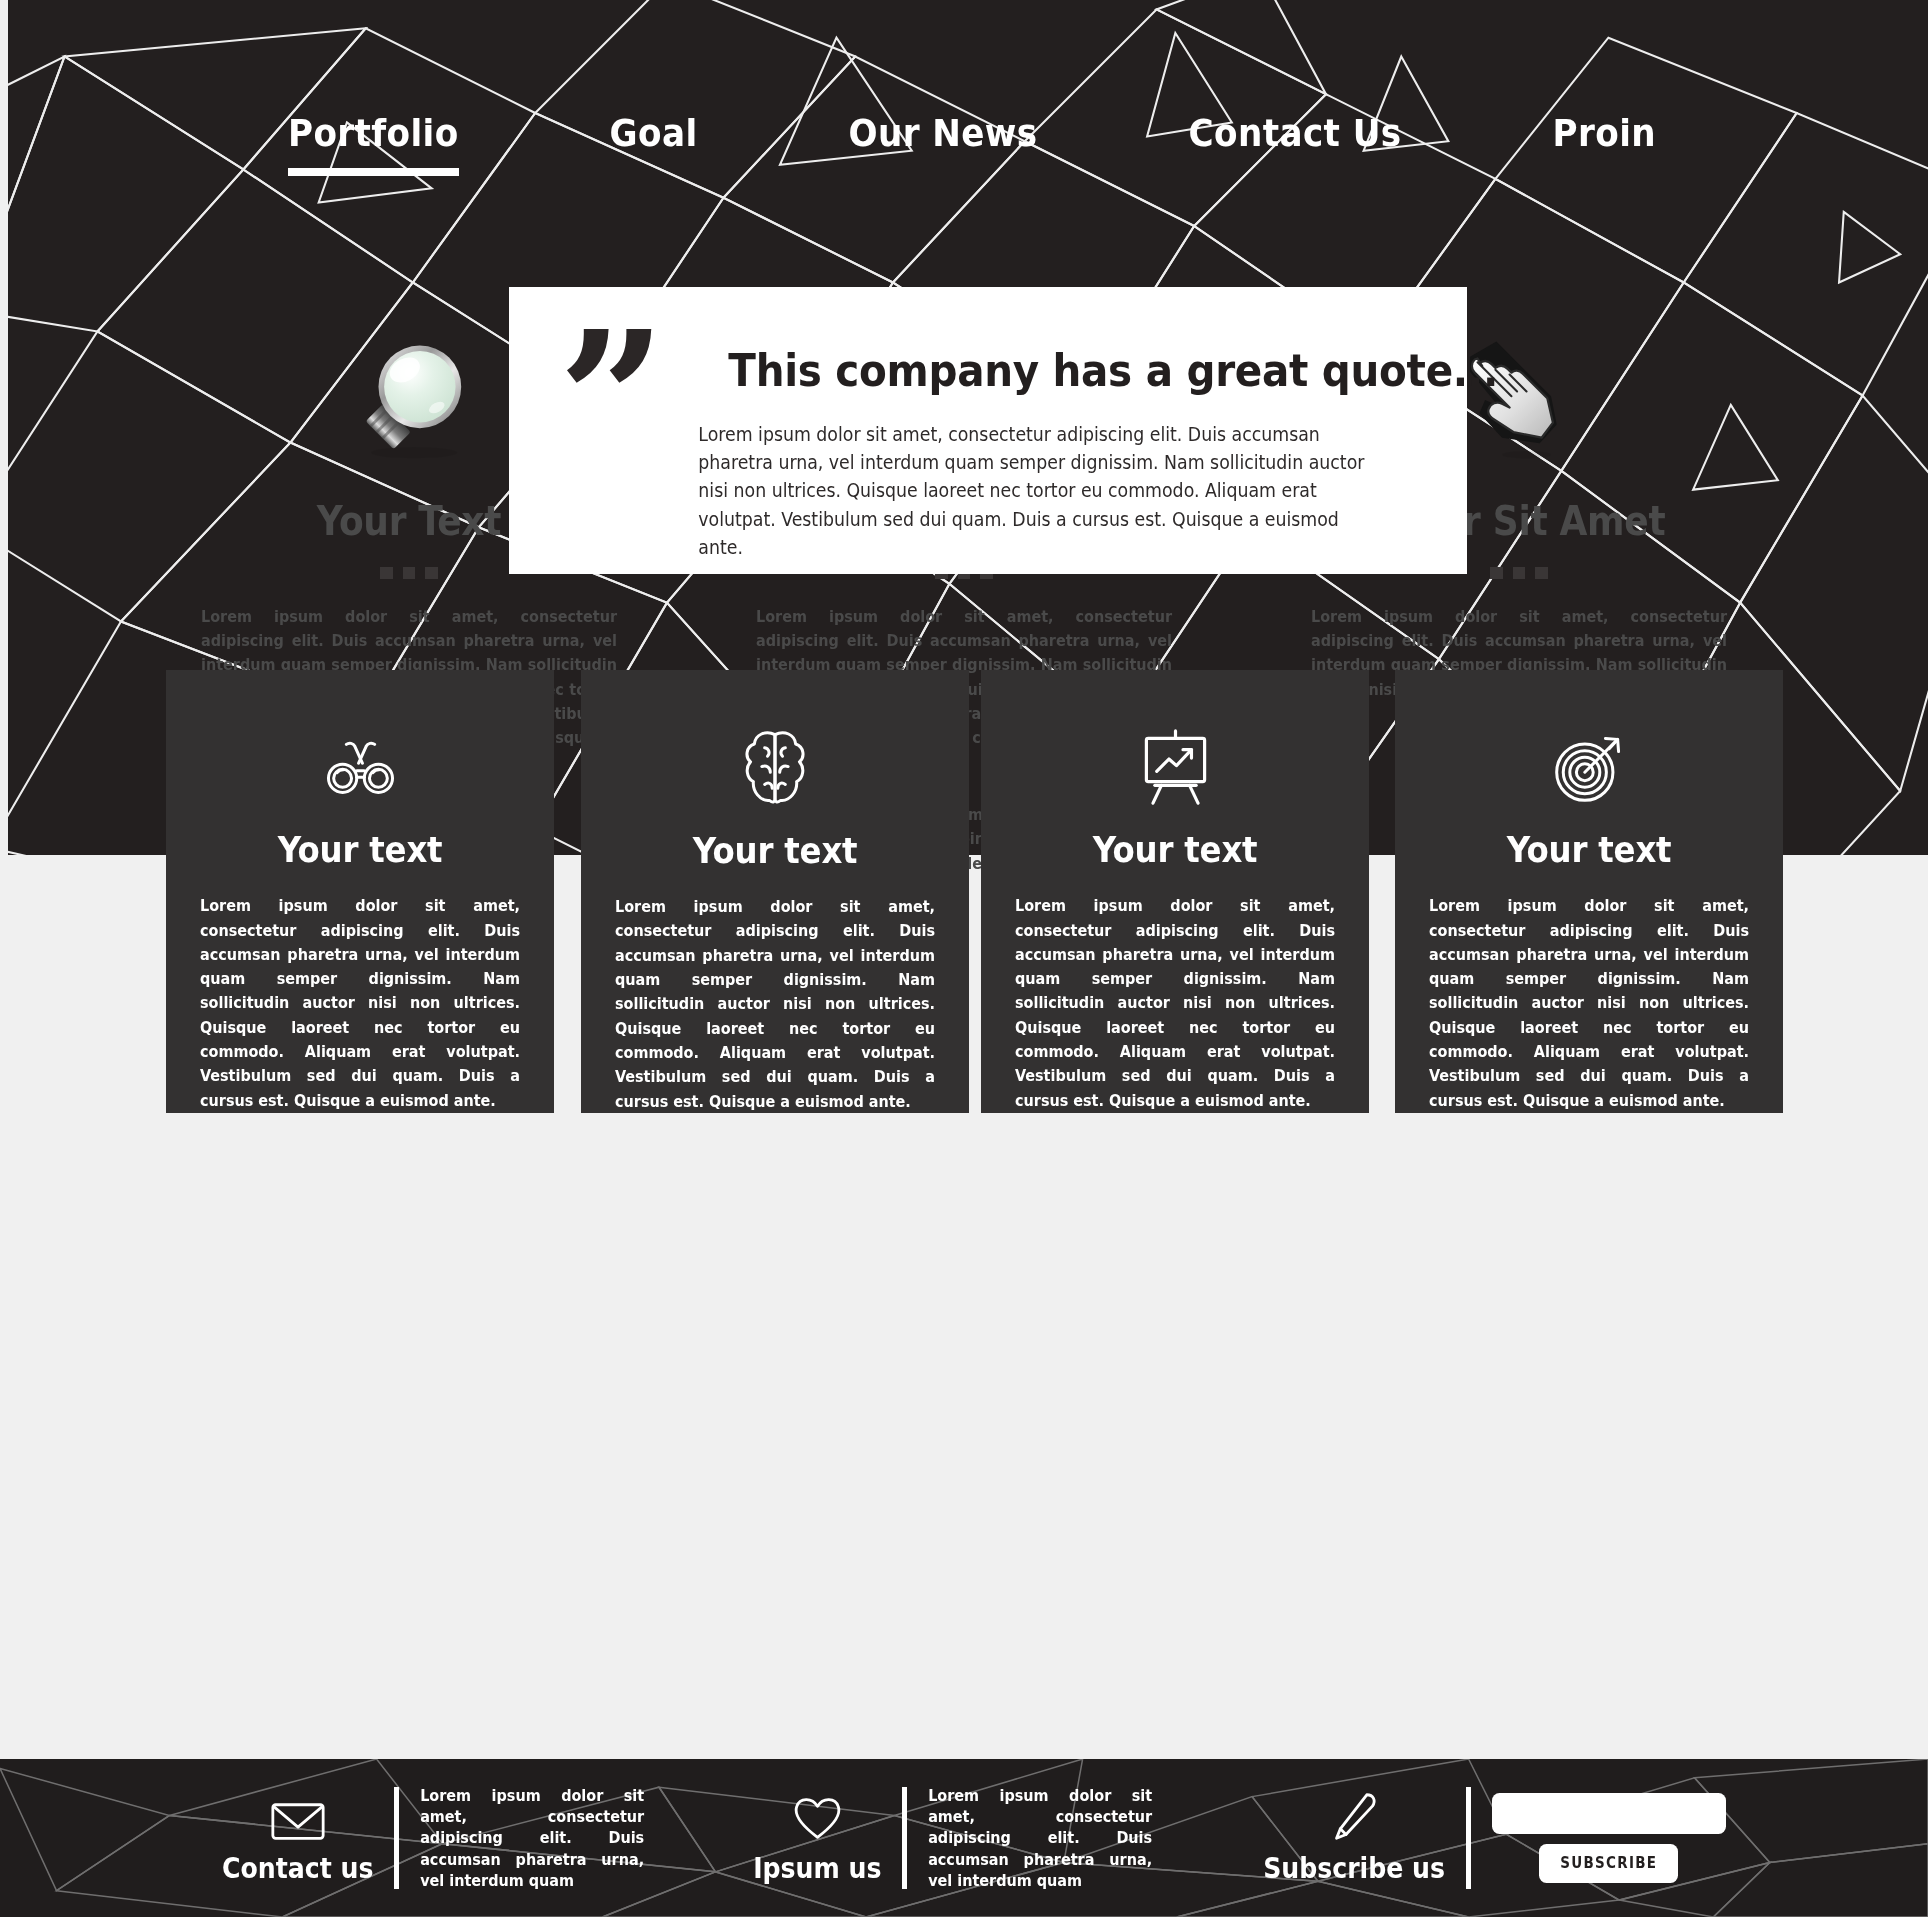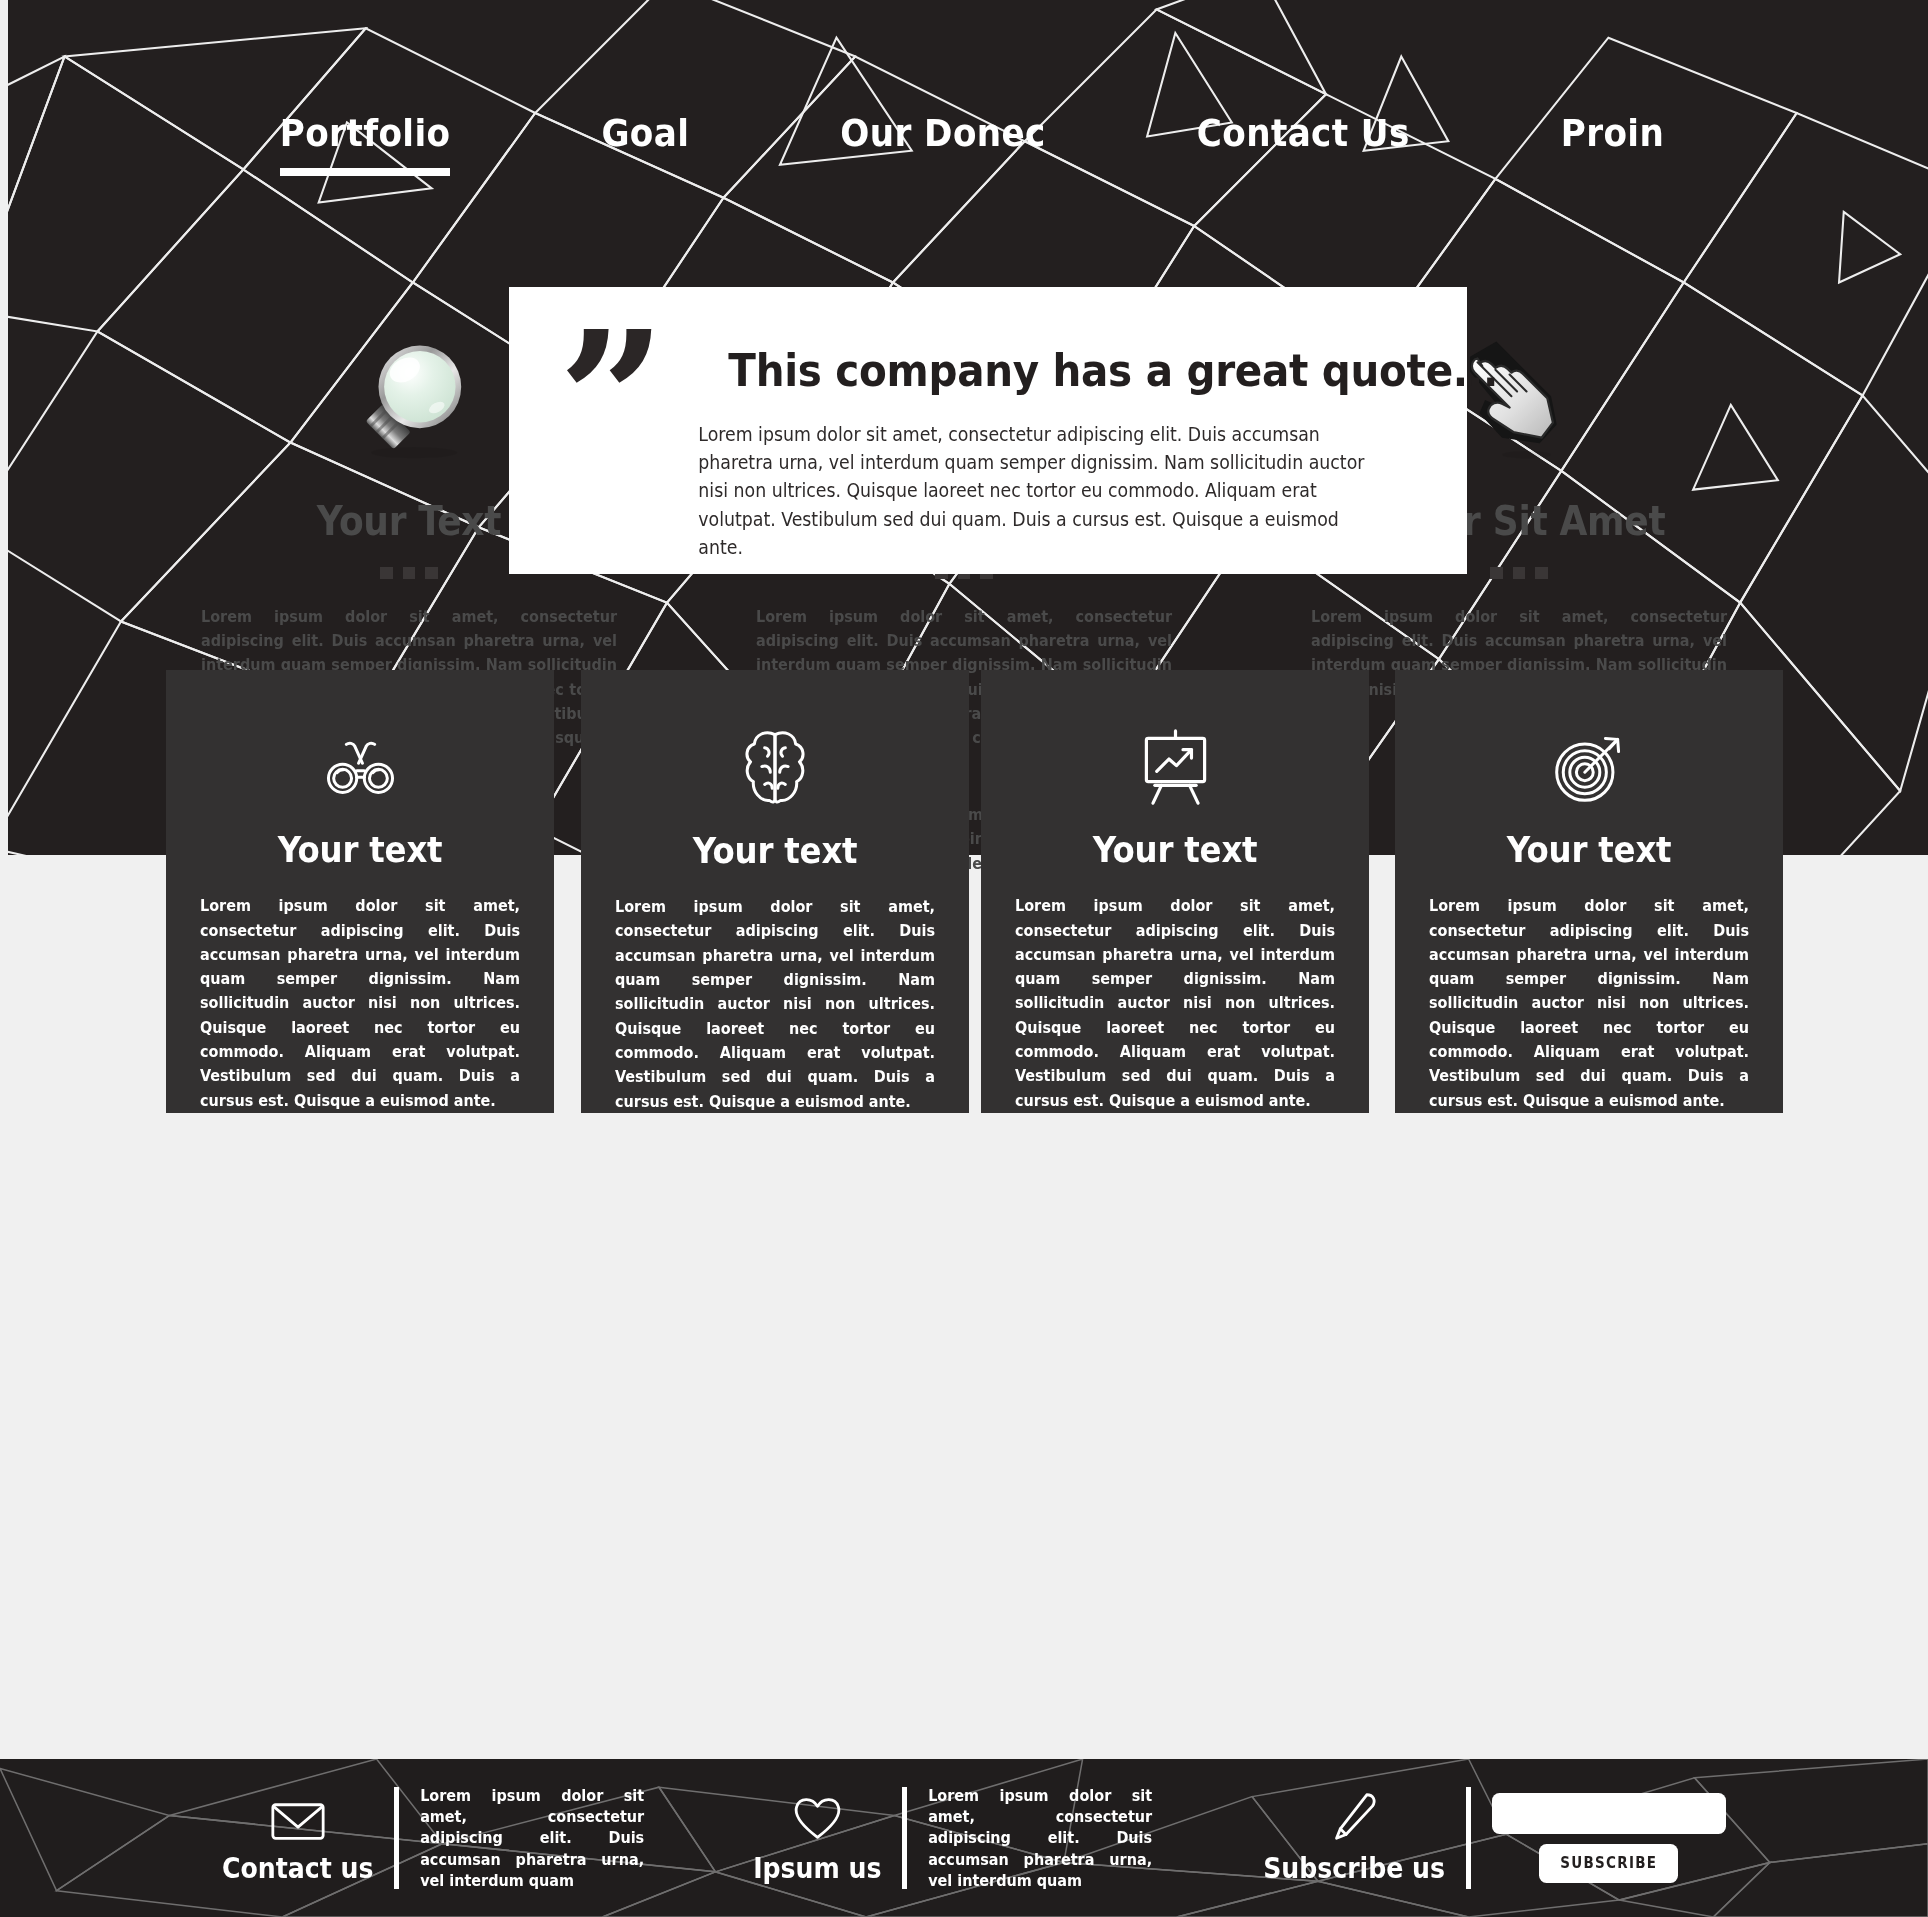--- a/index.html
+++ b/index.html
@@ -181,21 +181,21 @@
       <div class="nav-item">
         <span>Portfolio</span>
         <span class="nav-underline"></span>
       </div>
       <span class="nav-spacer"></span>
       <div class="nav-item">
         <span>Goal</span>
       </div>
       <span class="nav-spacer"></span>
       <div class="nav-item">
-        <span>Our Donec</span>
+        <span>Our News</span>
       </div>
       <span class="nav-spacer"></span>
       <div class="nav-item">
         <span>Contact Us</span>
       </div>
       <span class="nav-spacer"></span>
       <div class="nav-item">
         <span>Proin</span>
       </div>
     </nav>

